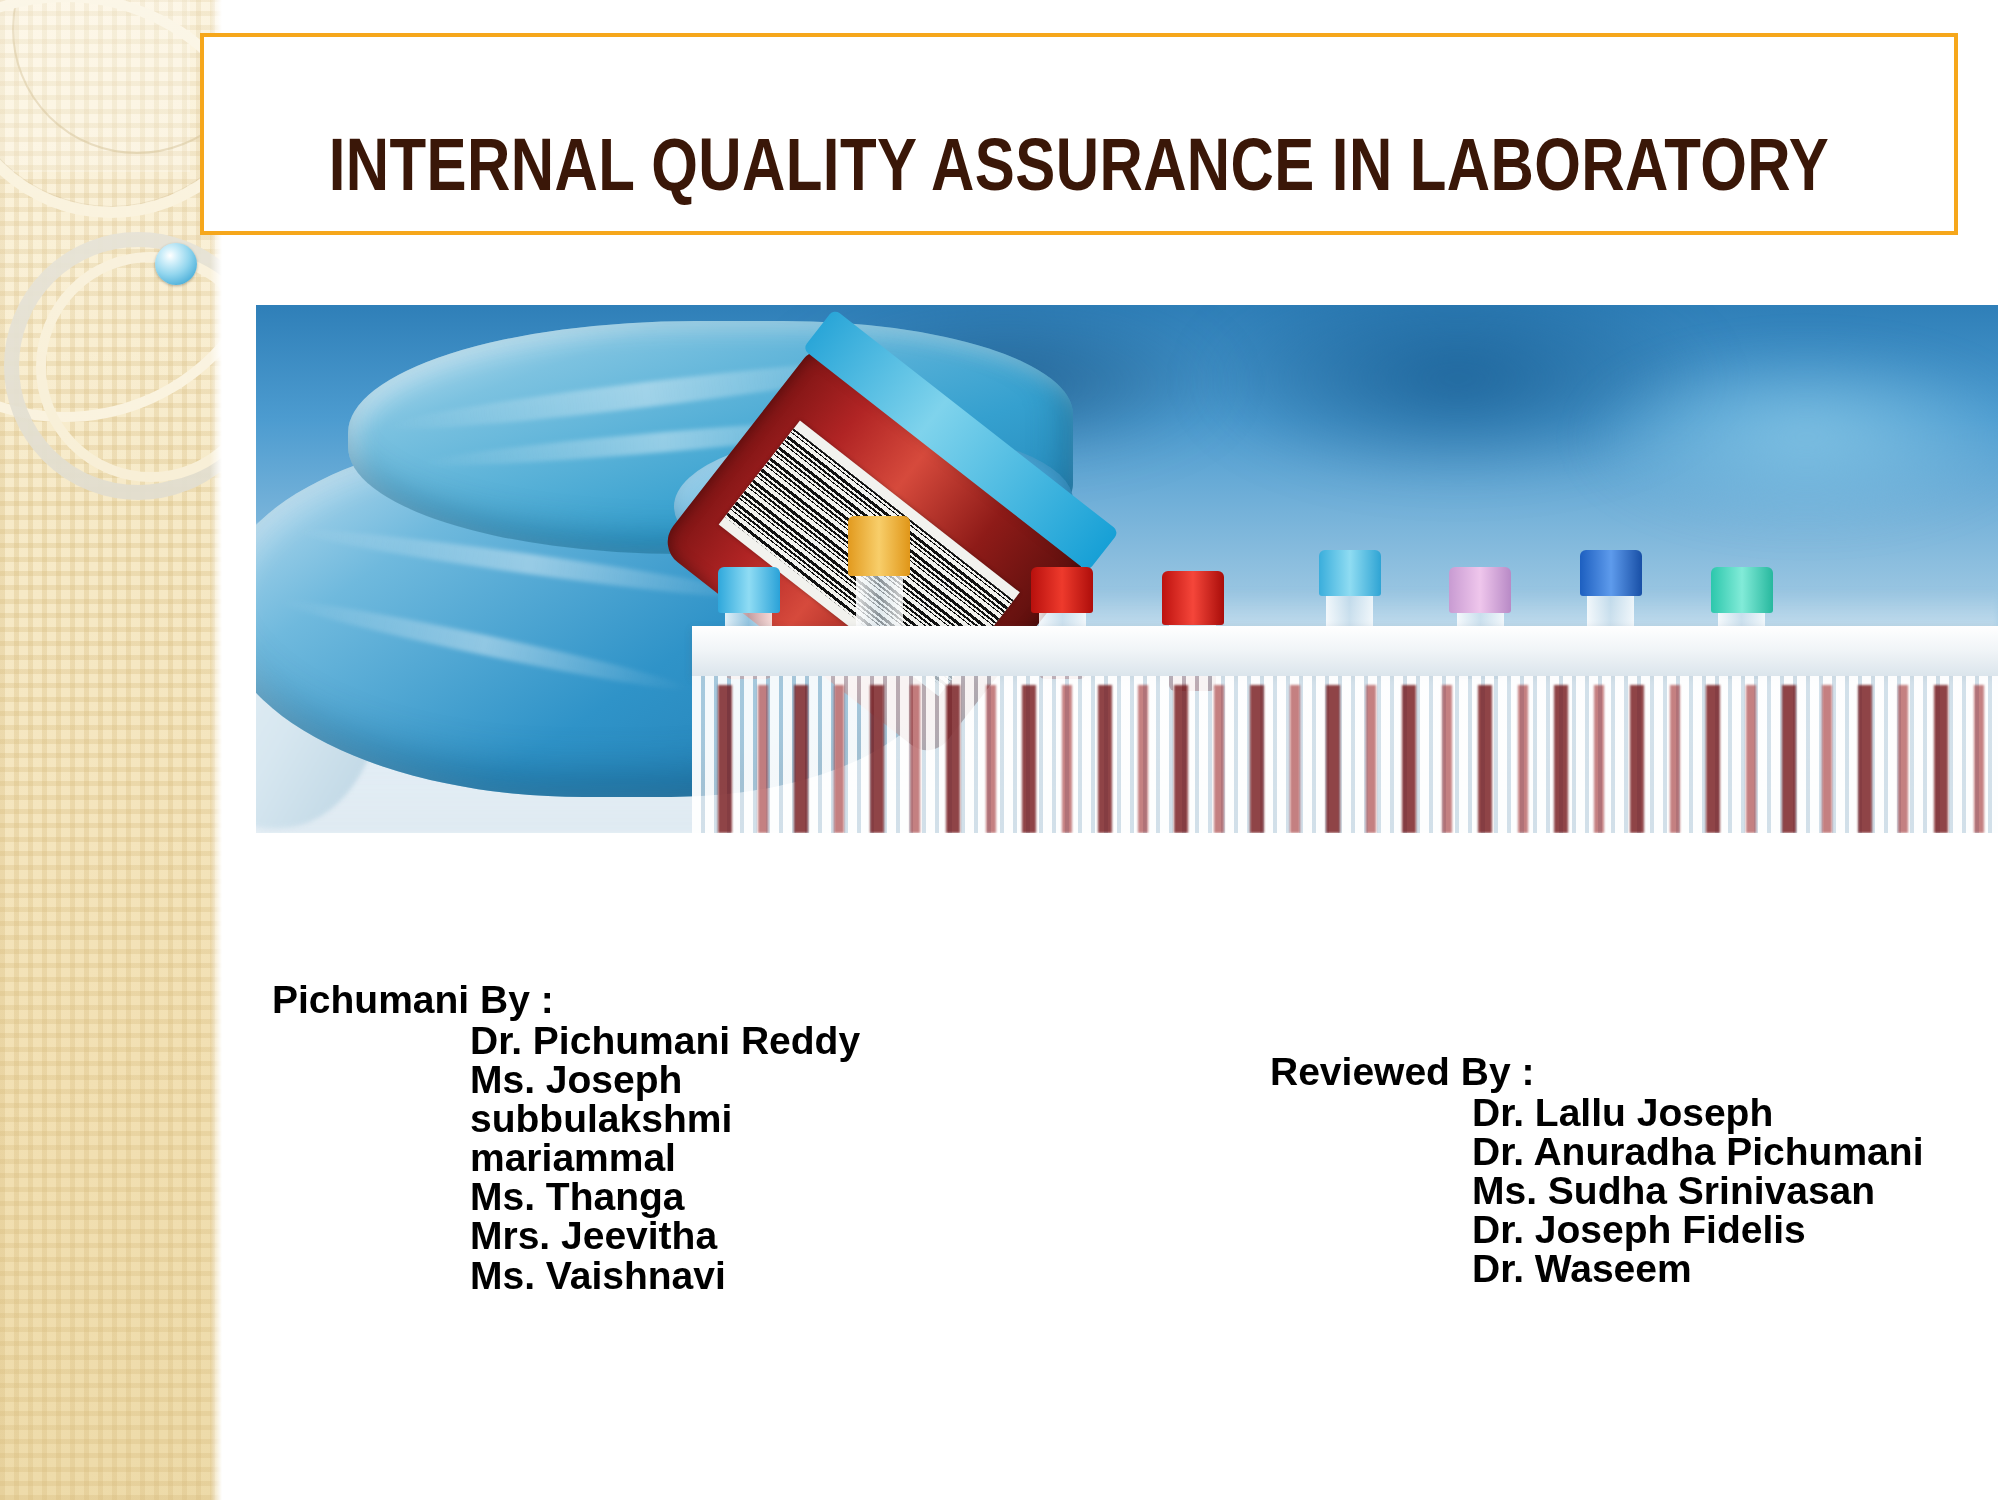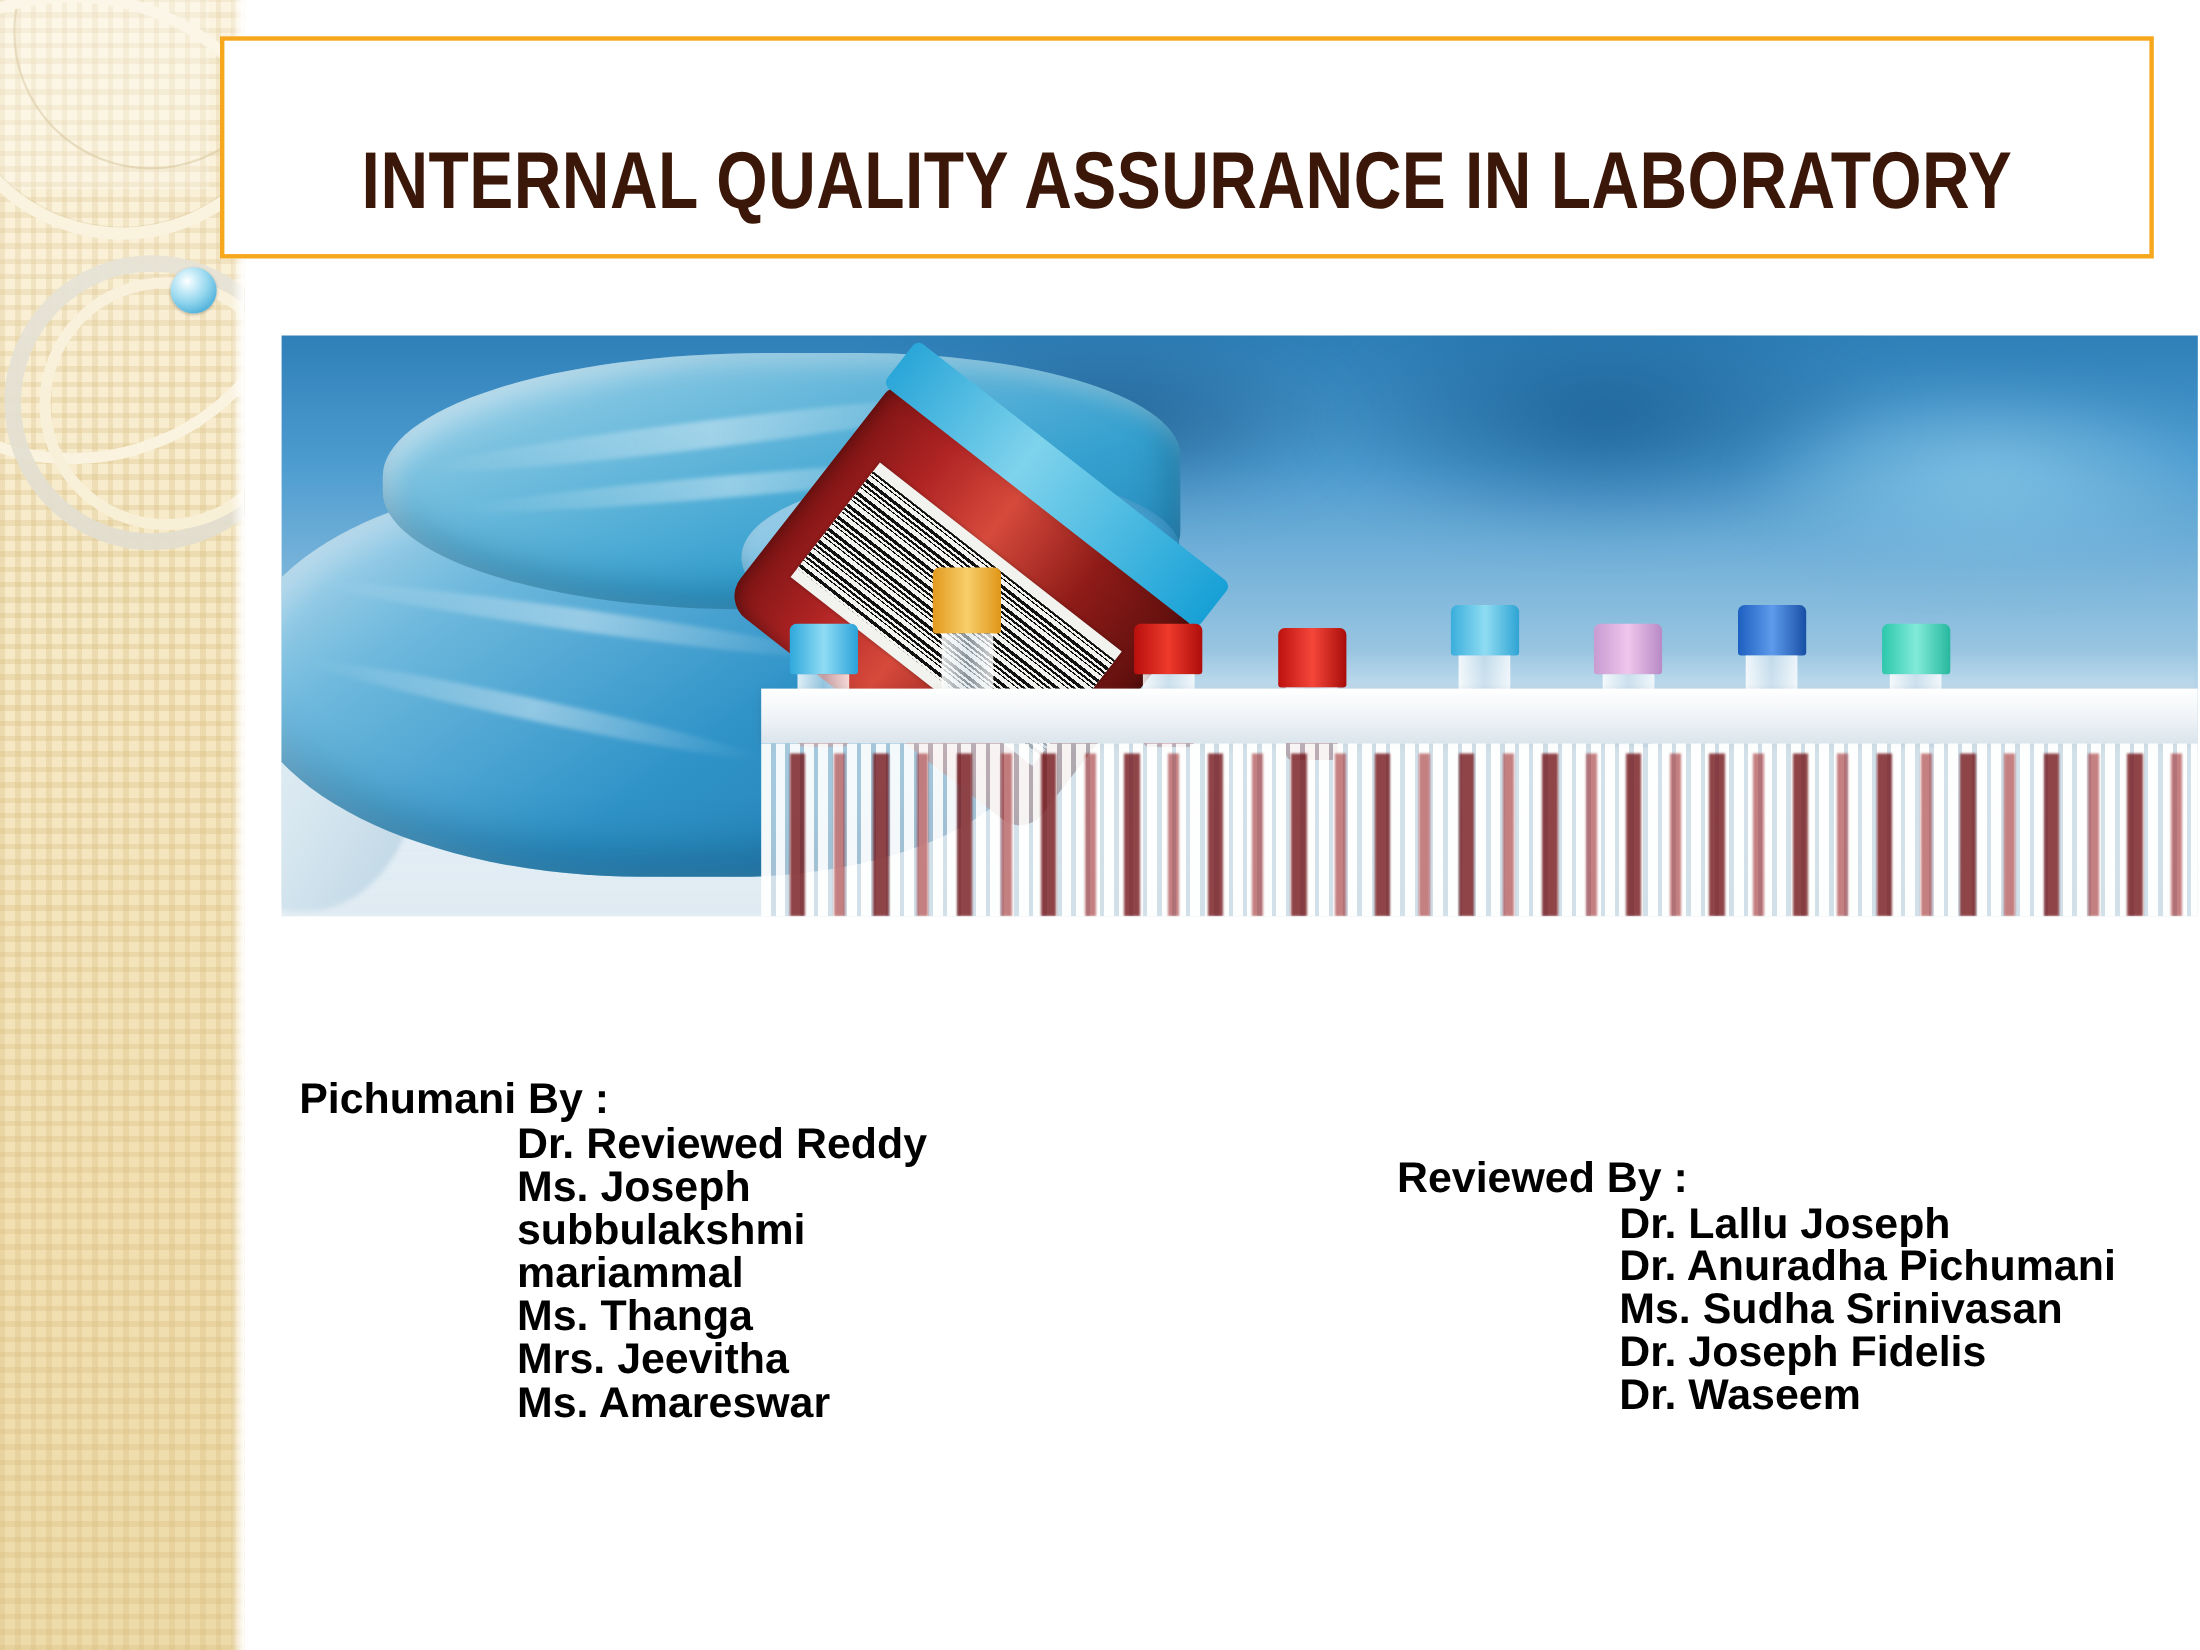--- a/index.html
+++ b/index.html
@@ -434,27 +434,27 @@
 
       <div class="top-plate"></div>
       <div class="well-row"></div>
       <div class="blood-row"></div>
     </div>
   </div>
 
   <div class="credits-left">
     <div class="credit-heading">Pichumani By :</div>
     <ul class="credit-list">
-      <li>Dr.  Reviewed Reddy</li>
+      <li>Dr.  Pichumani Reddy</li>
       <li>Ms. Joseph</li>
       <li>subbulakshmi</li>
       <li>mariammal</li>
       <li>Ms. Thanga</li>
       <li>Mrs. Jeevitha</li>
-      <li>Ms.  Amareswar</li>
+      <li>Ms.  Vaishnavi</li>
     </ul>
   </div>
 
   <div class="credits-right">
     <div class="credit-heading">Reviewed By :</div>
     <ul class="credit-list">
       <li>Dr. Lallu Joseph</li>
       <li>Dr.  Anuradha Pichumani</li>
       <li>Ms. Sudha Srinivasan</li>
       <li>Dr. Joseph Fidelis</li>

